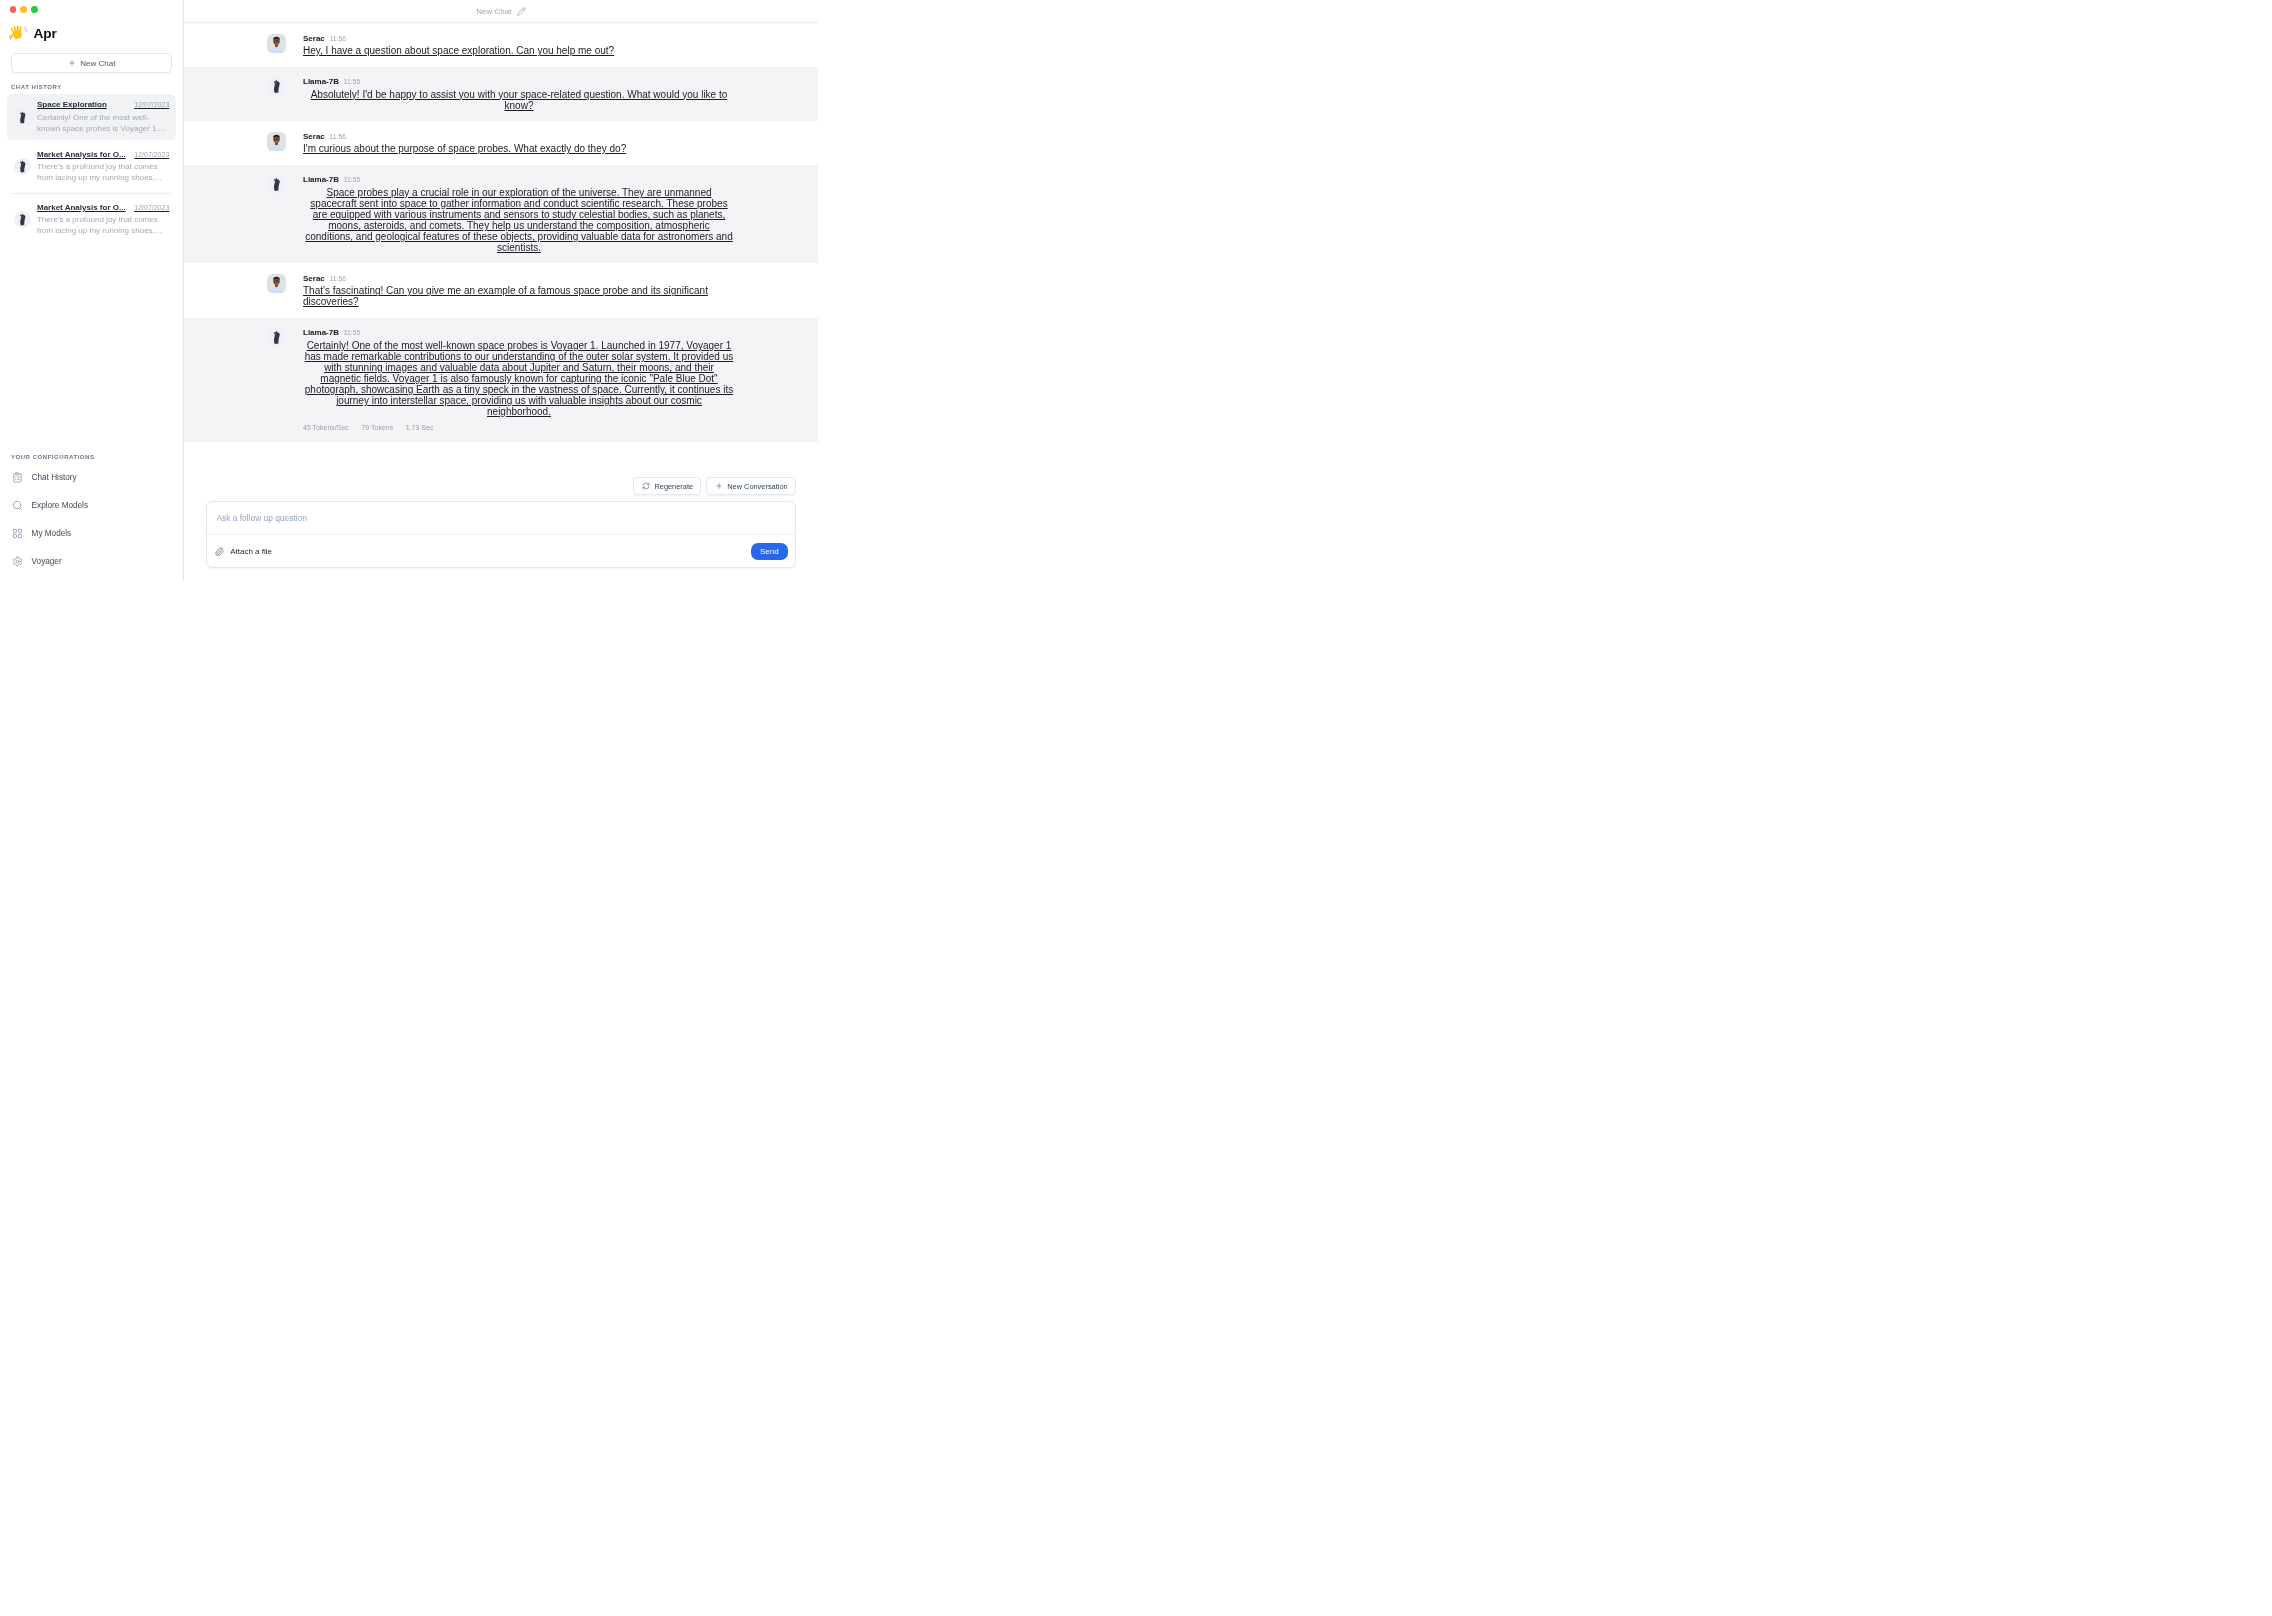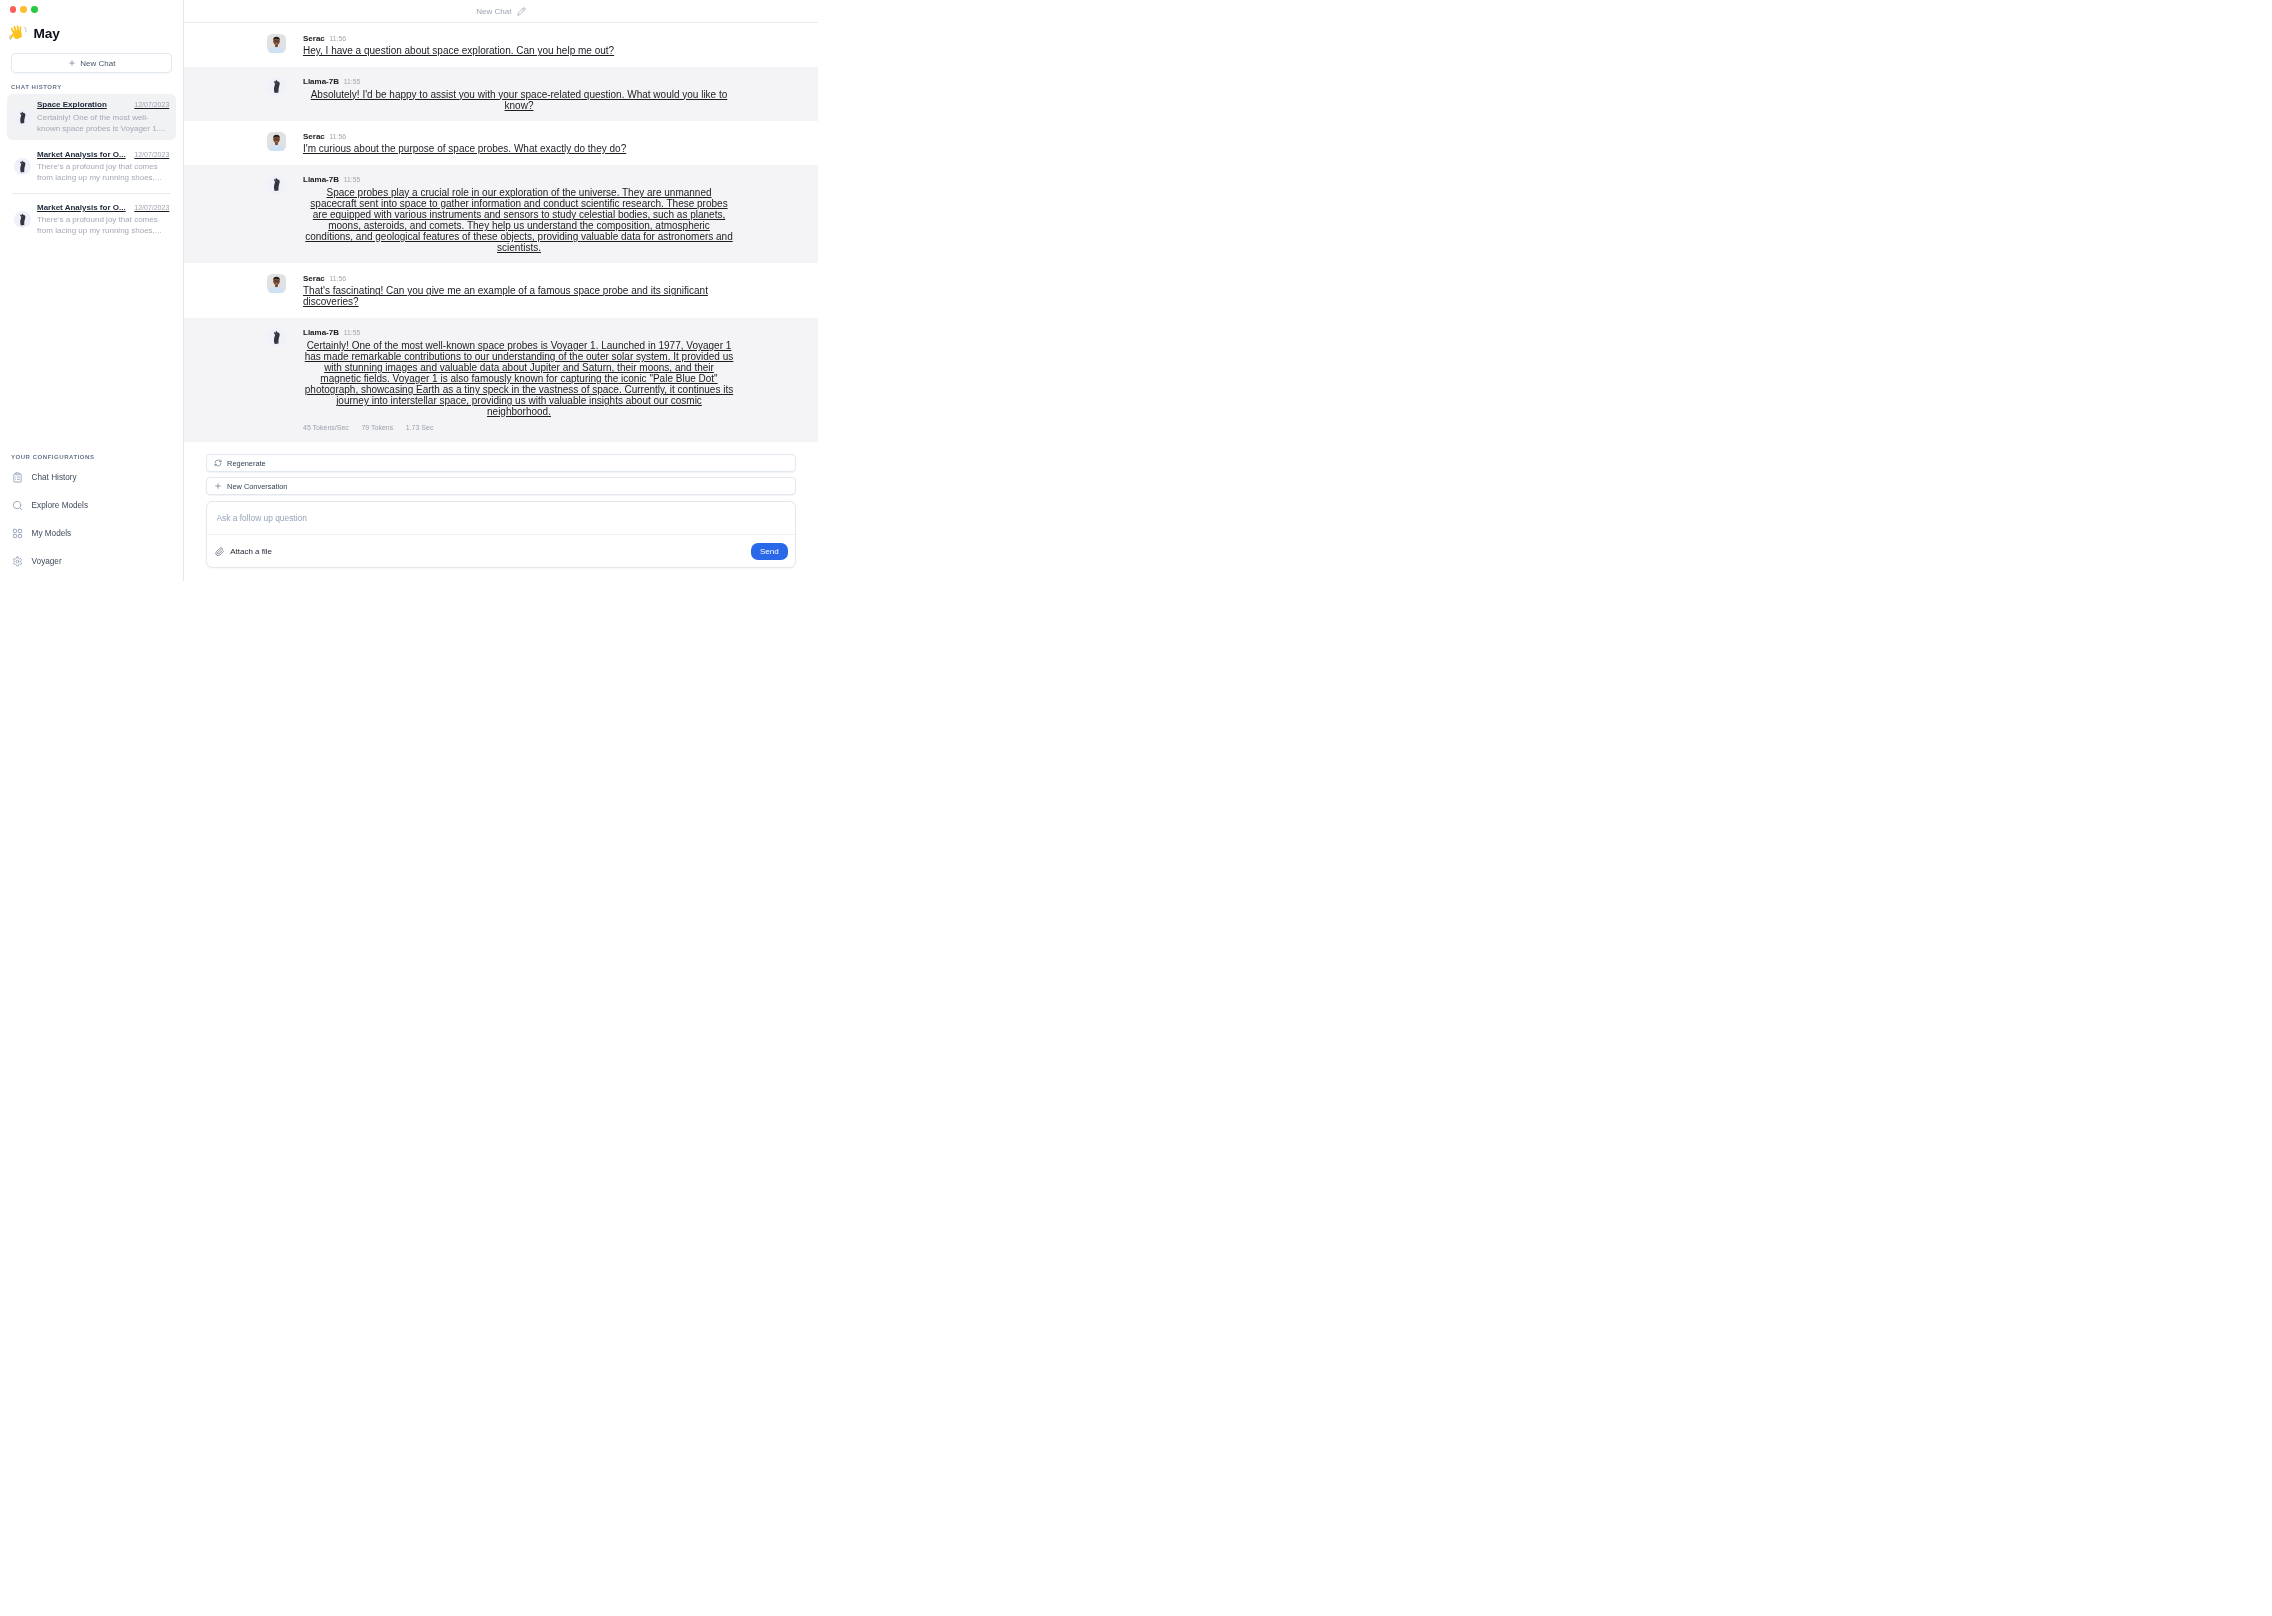--- a/index.html
+++ b/index.html
@@ -82,21 +82,21 @@
   .name-row { display: flex; align-items: baseline; gap: 4.7px; margin-bottom: 2.6px; }
   .msg-author { font-size: 8px; font-weight: 700; color: #17181c; }
   .msg-time { font-size: 6.8px; color: #a0a6b0; }
   .msg-text { font-size: 10px; line-height: 11px; color: #1b1d23; text-decoration: underline; }
   .msg-stats { display: flex; gap: 12.6px; margin-top: 7.4px; font-size: 7px; color: #9aa1ab; }
 
   .chat-spacer { flex: 1; }
 
   
   .composer-wrap { margin: 0 22px 12.6px; }
-  .actions-row { display: flex; justify-content: flex-end; gap: 4.7px; margin-bottom: 6.3px; flex-direction: column; }
+  .actions-row { display: flex; justify-content: flex-end; gap: 4.7px; margin-bottom: 6.3px; }
   .action-btn {
     height: 18px; padding: 0 7.4px; background: #fff; border: 0.5px solid #e2e8f0;
     border-radius: 4.2px; display: inline-flex; align-items: center; gap: 4.7px;
     font-family: inherit; font-size: 7.4px; color: #334155; cursor: pointer;
     box-shadow: 0 0.5px 1.1px rgba(16,24,40,.05);
   }
   .action-btn svg { color: #64748b; }
   .input-box {
     border: 0.5px solid #e5e7eb; border-radius: 6.3px; background: #fff;
     box-shadow: 0 0.5px 1.6px rgba(16,24,40,.04);
@@ -199,21 +199,21 @@
     <div class="traffic-lights">
       <span style="background-color: rgb(254, 95, 87);"></span>
       <span style="background-color: rgb(254, 188, 46);"></span>
       <span style="background-color: rgb(40, 200, 64);"></span>
     </div>
 
     <div class="logo-row">
       <svg width="22" height="22" viewBox="0 0 44 44">
           <use href="#icon-hand"></use>
         </svg>
-      <span class="app-name">May</span>
+      <span class="app-name">Apr</span>
     </div>
 
     <button class="new-chat-btn">
       <svg width="8" height="8" viewBox="0 0 24 24" style="color:#64748b">
           <use href="#icon-plus"></use>
         </svg>
       <span>New Chat</span>
     </button>
 
     <div class="section-label">CHAT HISTORY</div>

